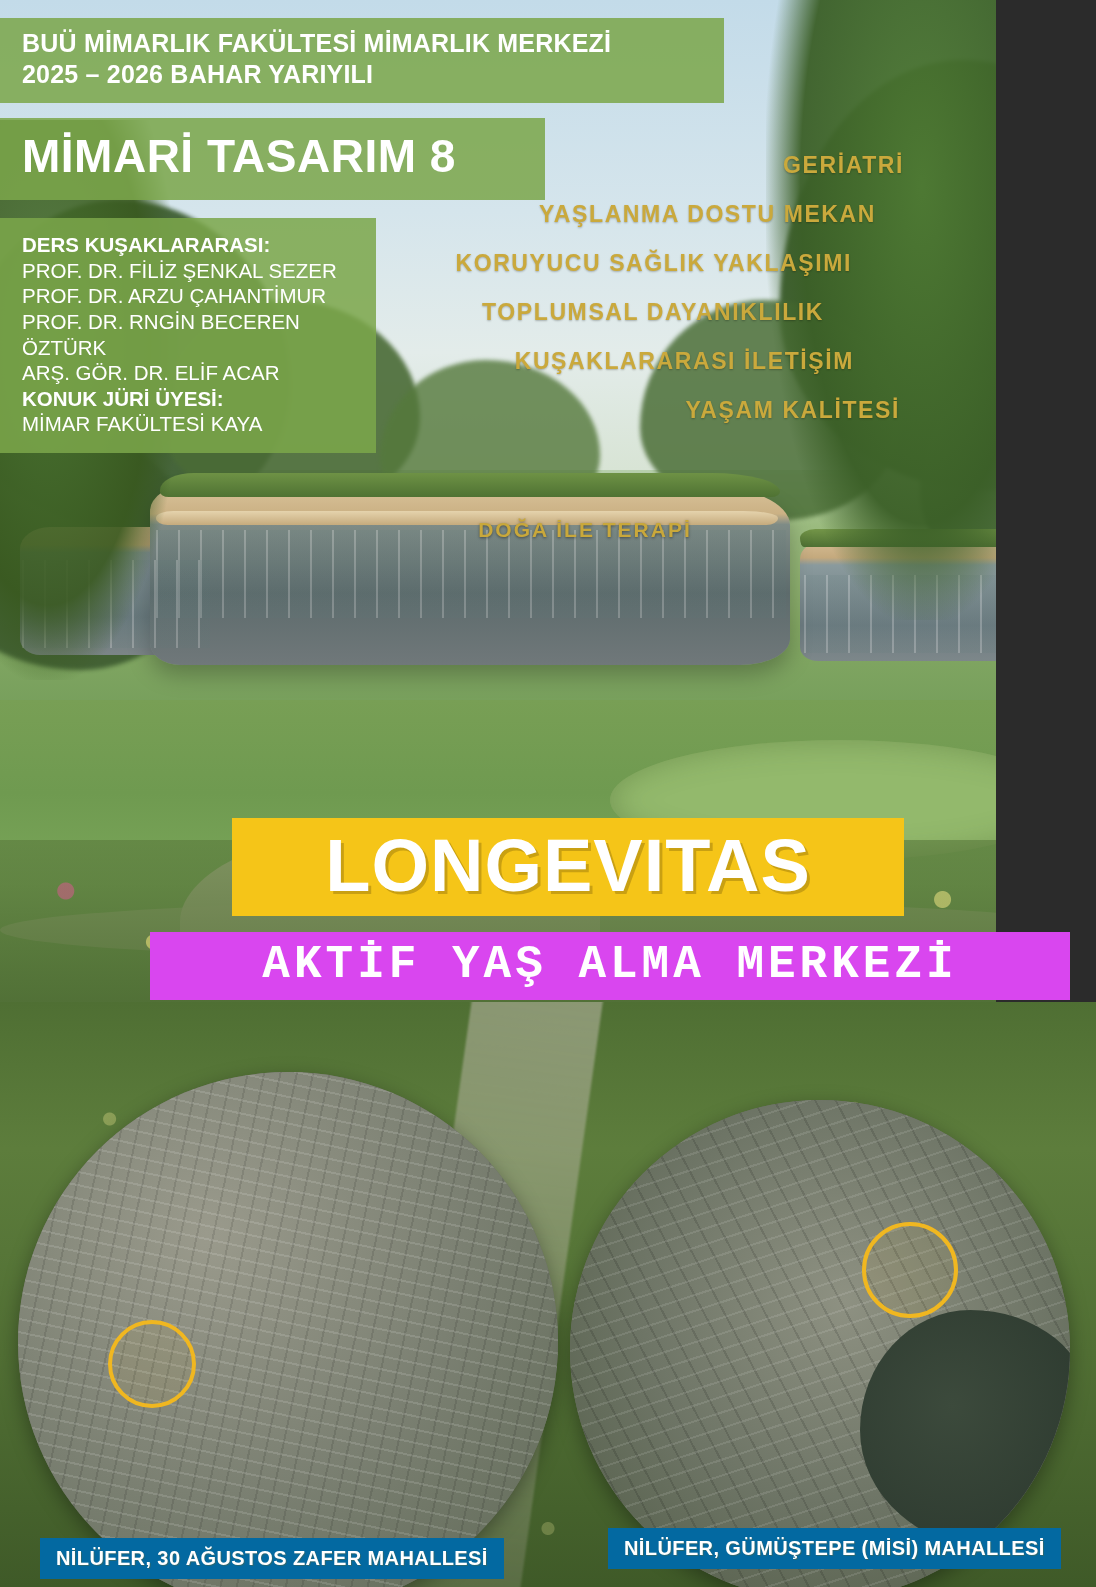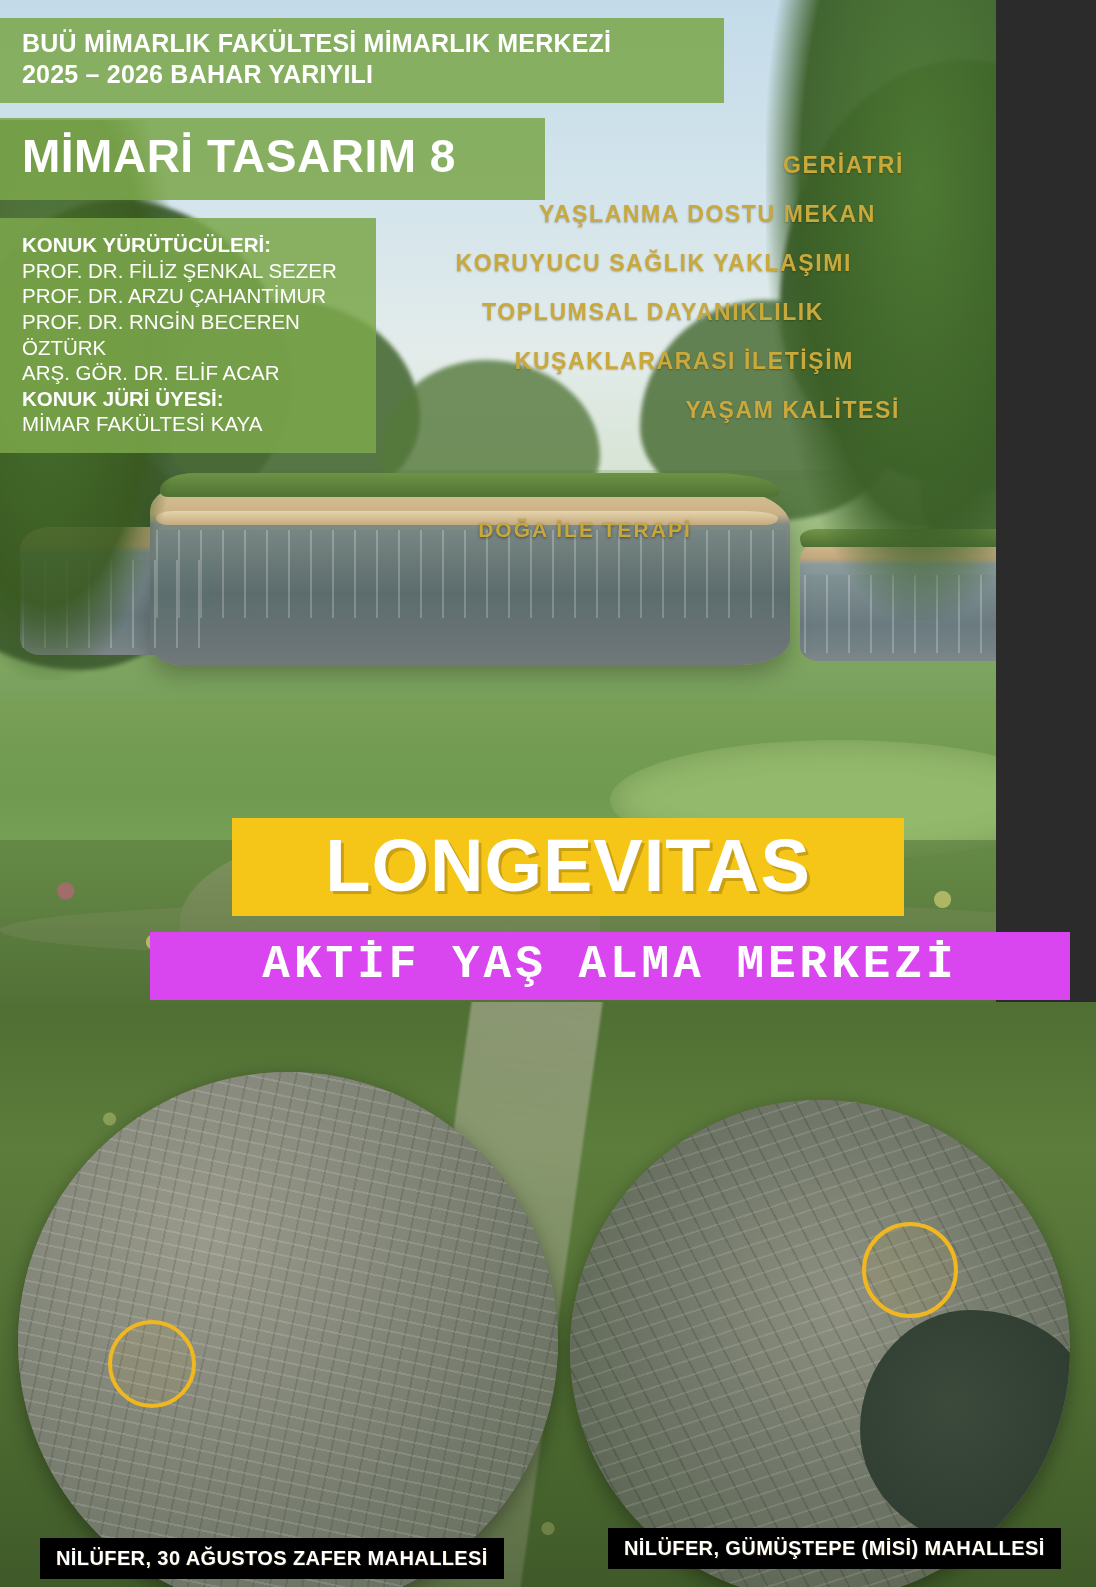--- a/index.html
+++ b/index.html
@@ -240,21 +240,21 @@
   }
   .marker {
     position:absolute; border:4px solid #f0b720; border-radius:50%;
     background: rgba(240,183,32,.06);
   }
   .marker-a { left:108px; top:1320px; width:88px; height:88px; }
   .marker-b { left:862px; top:1222px; width:96px; height:96px; }
 
   .caption {
     position:absolute;
-    background:#000000;
+    background:#0369a1;
     color:#ffffff;
     font-weight:bold;
     font-size:20px;
     letter-spacing:.4px;
     padding:9px 16px;
     white-space:nowrap;
     text-shadow: 1px 1px 0 rgba(130,100,10,.3);
   }
   .cap-a { left:40px; top:1538px; }
   .cap-b { left:608px; top:1528px; }
@@ -298,21 +298,21 @@
   <div class="greenbox box-header">
     <div>BUÜ MİMARLIK FAKÜLTESİ MİMARLIK MERKEZİ</div>
     <div>2025 – 2026 BAHAR YARIYILI</div>
   </div>
 
   <div class="greenbox box-title">
     <div>MİMARİ TASARIM 8</div>
   </div>
 
   <div class="greenbox box-staff">
-    <div class="lbl">KONUK YÜRÜTÜCÜLERİ:</div>
+    <div class="lbl">DERS KUŞAKLARARASI:</div>
     <div>PROF. DR. FİLİZ ŞENKAL SEZER</div>
     <div>PROF. DR. ARZU ÇAHANTİMUR</div>
     <div>PROF. DR. RNGİN BECEREN ÖZTÜRK</div>
     <div>ARŞ. GÖR. DR. ELİF ACAR</div>
     <div class="lbl">KONUK JÜRİ ÜYESİ:</div>
     <div>MİMAR FAKÜLTESİ KAYA</div>
   </div>
 
   <div class="keywords">
     <div class="kw">GERİATRİ</div>

